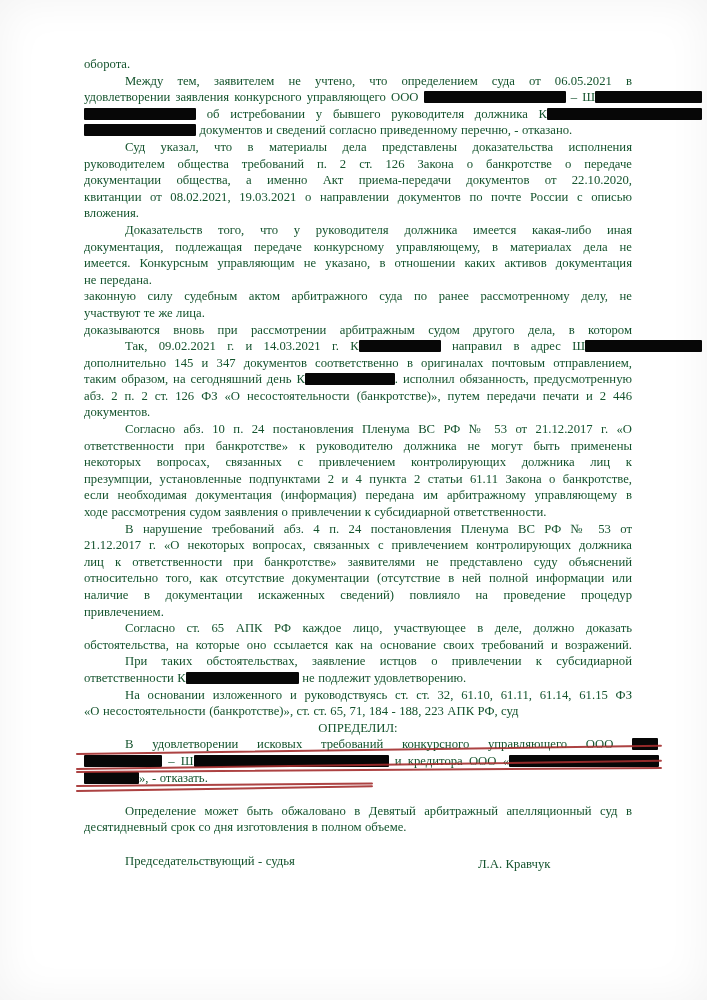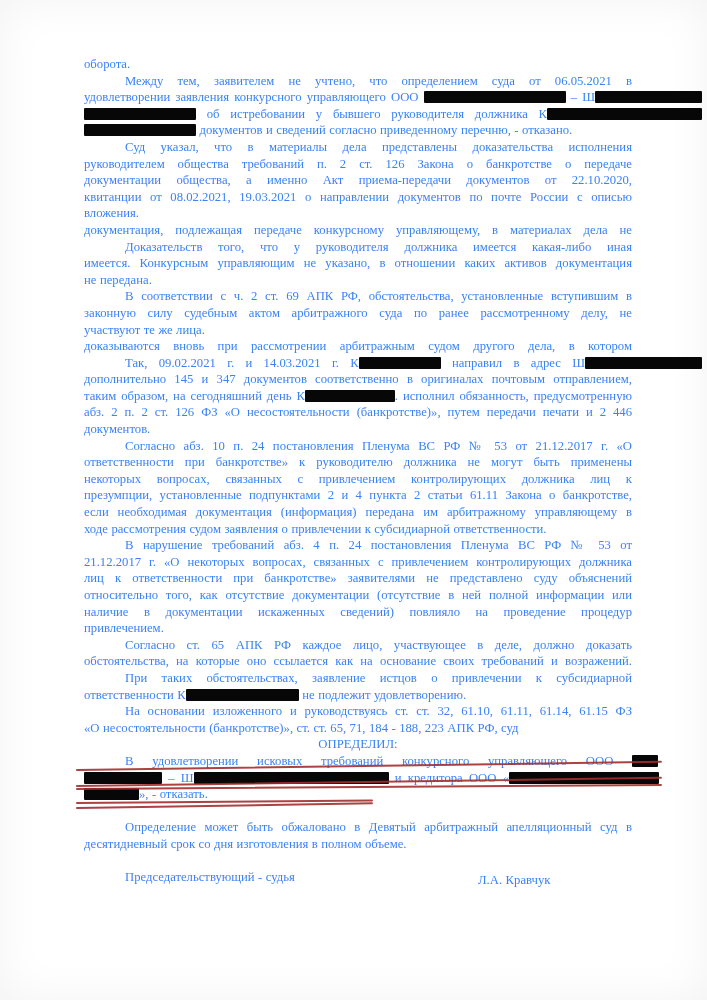--- a/index.html
+++ b/index.html
@@ -54,37 +54,36 @@
     height:16.6px;
     white-space:nowrap;
   }
   .sig-left{padding-left:41px;}
   .sig-right{position:absolute;left:394px;top:3px;}
 </style>
 </head>
 <body>
 
 <div class="page">
-  <div class="doc-body" style="color: #3b82f6;">
+  <div class="doc-body" style="color: #14532d;">
 
   <div class="line left">оборота.</div>
       <div class="line justify indent">Между тем, заявителем не учтено, что определением суда от 06.05.2021 в</div>
       <div class="line justify">удовлетворении заявления конкурсного управляющего ООО <span class="redact" style="width: 142px; background: rgb(7, 7, 7);"></span> – Ш<span class="redact" style="width: 107px; background: rgb(7, 7, 7); margin-right: -70px;"></span></div>
       <div class="line justify"><span class="redact" style="width: 112px; background: rgb(7, 7, 7);"></span> об истребовании у бывшего руководителя должника К<span class="redact" style="width: 155px; background: rgb(7, 7, 7); margin-right: -70px;"></span></div>
       <div class="line left"><span class="redact" style="width: 112px; background: rgb(7, 7, 7);"></span> документов и сведений согласно приведенному перечню, - отказано.</div>
       <div class="line justify indent">Суд указал, что в материалы дела представлены доказательства исполнения</div>
       <div class="line justify">руководителем общества требований п. 2 ст. 126 Закона о банкротстве о передаче</div>
       <div class="line justify">документации общества, а именно Акт приема-передачи документов от 22.10.2020,</div>
       <div class="line justify">квитанции от 08.02.2021, 19.03.2021 о направлении документов по почте России с описью</div>
       <div class="line left">вложения.</div>
+      <div class="line justify indent">Доказательств того, что у руководителя должника имеется какая-либо иная</div>
       <div class="line justify">документация, подлежащая передаче конкурсному управляющему, в материалах дела не</div>
-      <div class="line justify indent">Доказательств того, что у руководителя должника имеется какая-либо иная</div>
       <div class="line justify">имеется. Конкурсным управляющим не указано, в отношении каких активов документация</div>
       <div class="line left">не передана.</div>
-      <div class="line justify indent">В соответствии с ч. 2 ст. 69 АПК РФ, обстоятельства, установленные вступившим в</div>
       <div class="line justify">законную силу судебным актом арбитражного суда по ранее рассмотренному делу, не</div>
       <div class="line left">участвуют те же лица.</div>
       <div class="line justify">доказываются вновь при рассмотрении арбитражным судом другого дела, в котором</div>
       <div class="line justify indent">Так, 09.02.2021 г. и 14.03.2021 г. К<span class="redact" style="width: 82px; background: rgb(7, 7, 7);"></span> направил в адрес Ш<span class="redact" style="width: 117px; background: rgb(7, 7, 7); margin-right: -70px;"></span></div>
       <div class="line justify">дополнительно 145 и 347 документов соответственно в оригиналах почтовым отправлением,</div>
       <div class="line justify">таким образом, на сегодняшний день К<span class="redact" style="width: 90px; background: rgb(7, 7, 7);"></span>. исполнил обязанность, предусмотренную</div>
       <div class="line justify">абз. 2 п. 2 ст. 126 ФЗ «О несостоятельности (банкротстве)», путем передачи печати и 2 446</div>
       <div class="line left">документов.</div>
       <div class="line justify indent">Согласно абз. 10 п. 24 постановления Пленума ВС РФ № 53 от 21.12.2017 г. «О</div>
       <div class="line justify">ответственности при банкротстве» к руководителю должника не могут быть применены</div>

